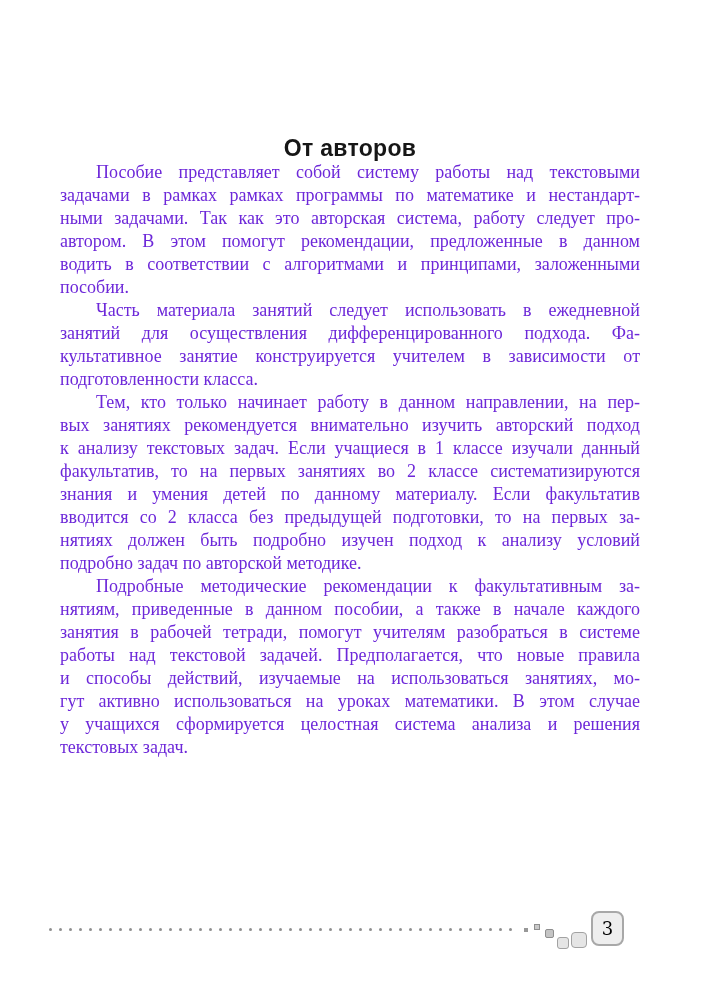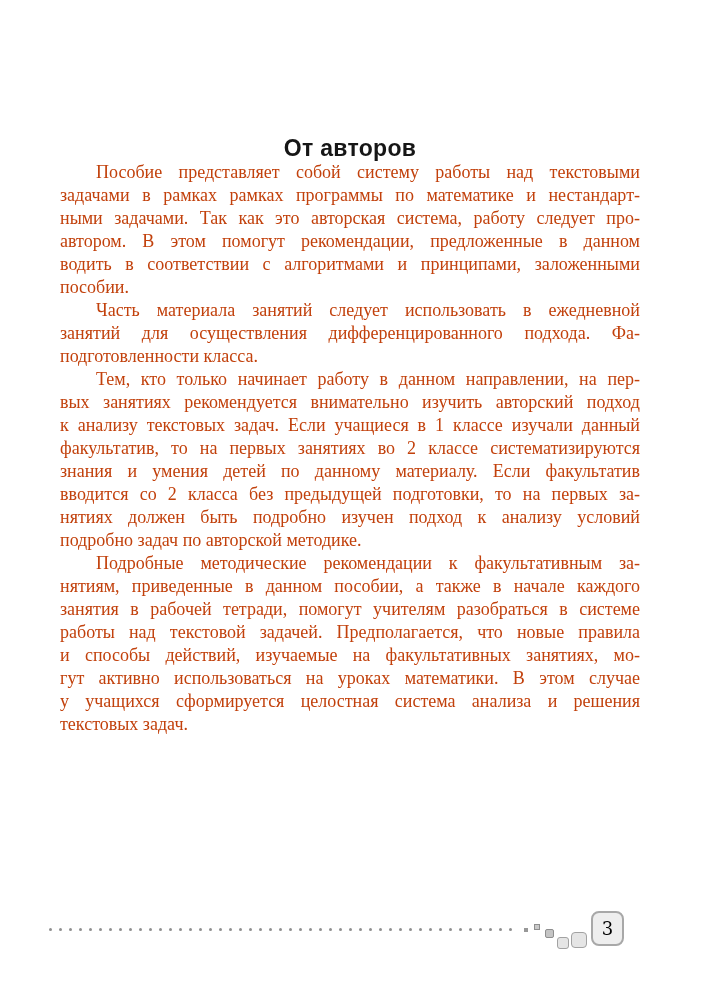--- a/index.html
+++ b/index.html
@@ -25,21 +25,21 @@
     letter-spacing: 0.3px;
     margin-top: 16px;
   }
   .body-text {
     position: absolute;
     left: 60px;
     top: 161px;
     width: 580px;
     font-size: 18px;
     line-height: 23px;
-    color: #c2410c;
+    color: #6d28d9;
   }
   .line {
     text-align: justify;
     text-align-last: justify;
     white-space: normal;
   }
   .line.first { text-indent: 36px; }
   .line.last { text-align-last: left; }
 
   .footer-dots {
@@ -91,38 +91,39 @@
         <div class="line first">Пособие представляет собой систему работы над текстовыми</div>
         <div class="line">задачами в рамках рамках программы по математике и нестандарт-</div>
         <div class="line">ными задачами. Так как это авторская система, работу следует про-</div>
         <div class="line">автором. В этом помогут рекомендации, предложенные в данном</div>
         <div class="line">водить в соответствии с алгоритмами и принципами, заложенными</div>
         <div class="line last">пособии.</div>
       </div>
       <div class="para">
         <div class="line first">Часть материала занятий следует использовать в ежедневной</div>
         <div class="line">занятий для осуществления дифференцированного подхода. Фа-</div>
+        <div class="line">культативное занятие конструируется учителем в зависимости от</div>
         <div class="line last">подготовленности класса.</div>
       </div>
       <div class="para">
         <div class="line first">Тем, кто только начинает работу в данном направлении, на пер-</div>
         <div class="line">вых занятиях рекомендуется внимательно изучить авторский подход</div>
         <div class="line">к анализу текстовых задач. Если учащиеся в 1 классе изучали данный</div>
         <div class="line">факультатив, то на первых занятиях во 2 классе систематизируются</div>
         <div class="line">знания и умения детей по данному материалу. Если факультатив</div>
         <div class="line">вводится со 2 класса без предыдущей подготовки, то на первых за-</div>
         <div class="line">нятиях должен быть подробно изучен подход к анализу условий</div>
         <div class="line last">подробно задач по авторской методике.</div>
       </div>
       <div class="para">
         <div class="line first">Подробные методические рекомендации к факультативным за-</div>
         <div class="line">нятиям, приведенные в данном пособии, а также в начале каждого</div>
         <div class="line">занятия в рабочей тетради, помогут учителям разобраться в системе</div>
         <div class="line">работы над текстовой задачей. Предполагается, что новые правила</div>
-        <div class="line">и способы действий, изучаемые на факультативных занятиях, мо-</div>
+        <div class="line">и способы действий, изучаемые на использоваться занятиях, мо-</div>
         <div class="line">гут активно использоваться на уроках математики. В этом случае</div>
         <div class="line">у учащихся сформируется целостная система анализа и решения</div>
         <div class="line last">текстовых задач.</div>
       </div>
     </div>
 
   <div class="footer-dots">
       <span class="dot"></span>
       <span class="dot"></span>
       <span class="dot"></span>

